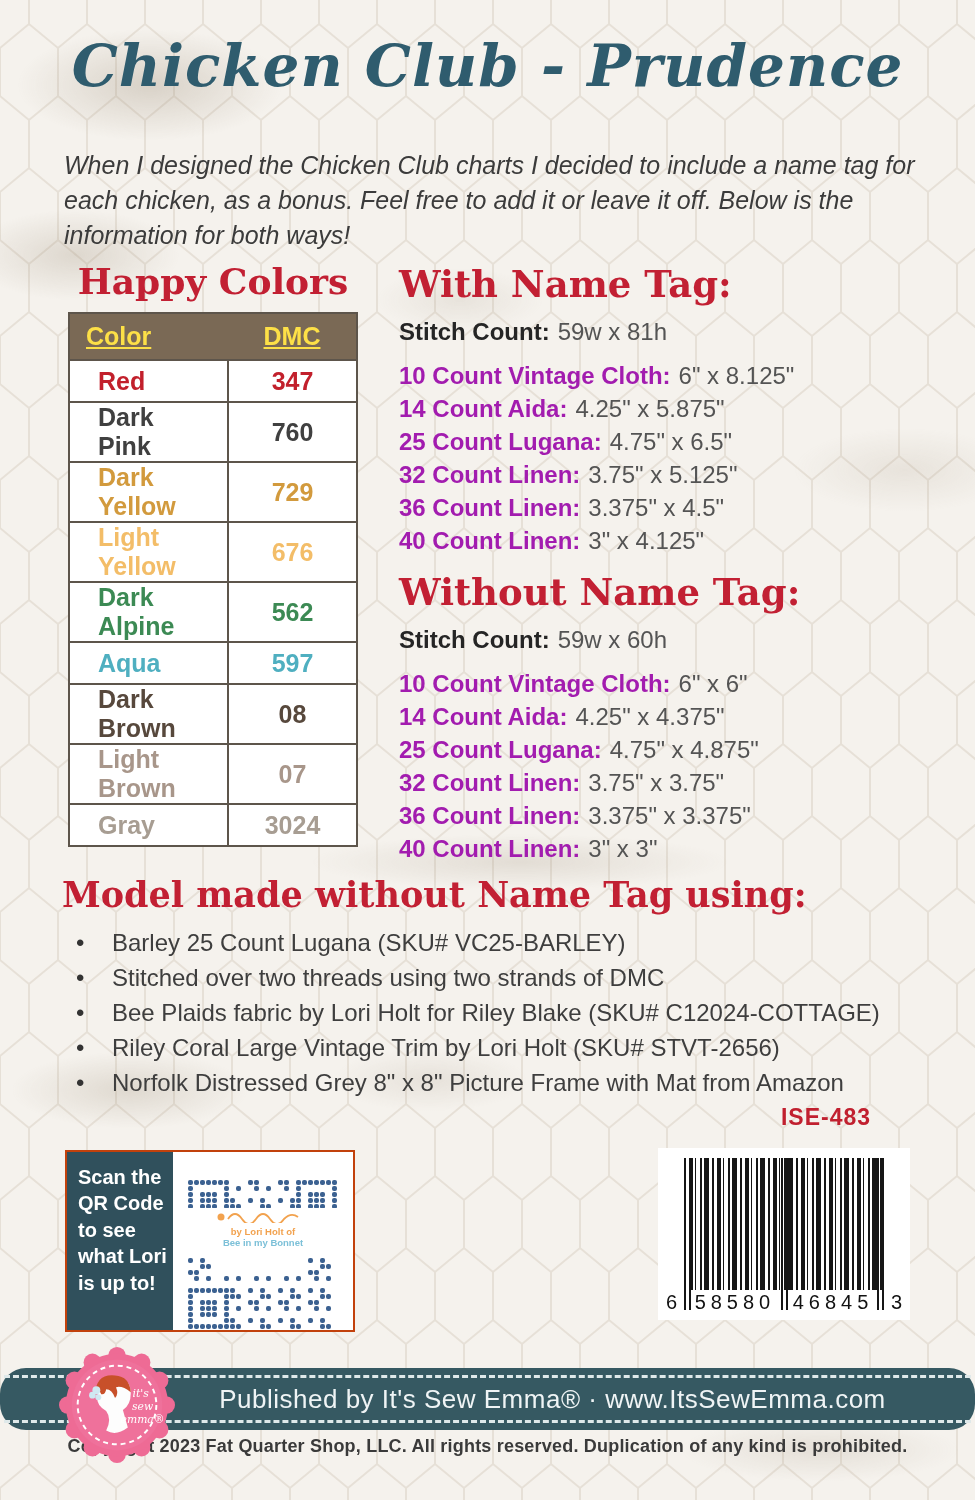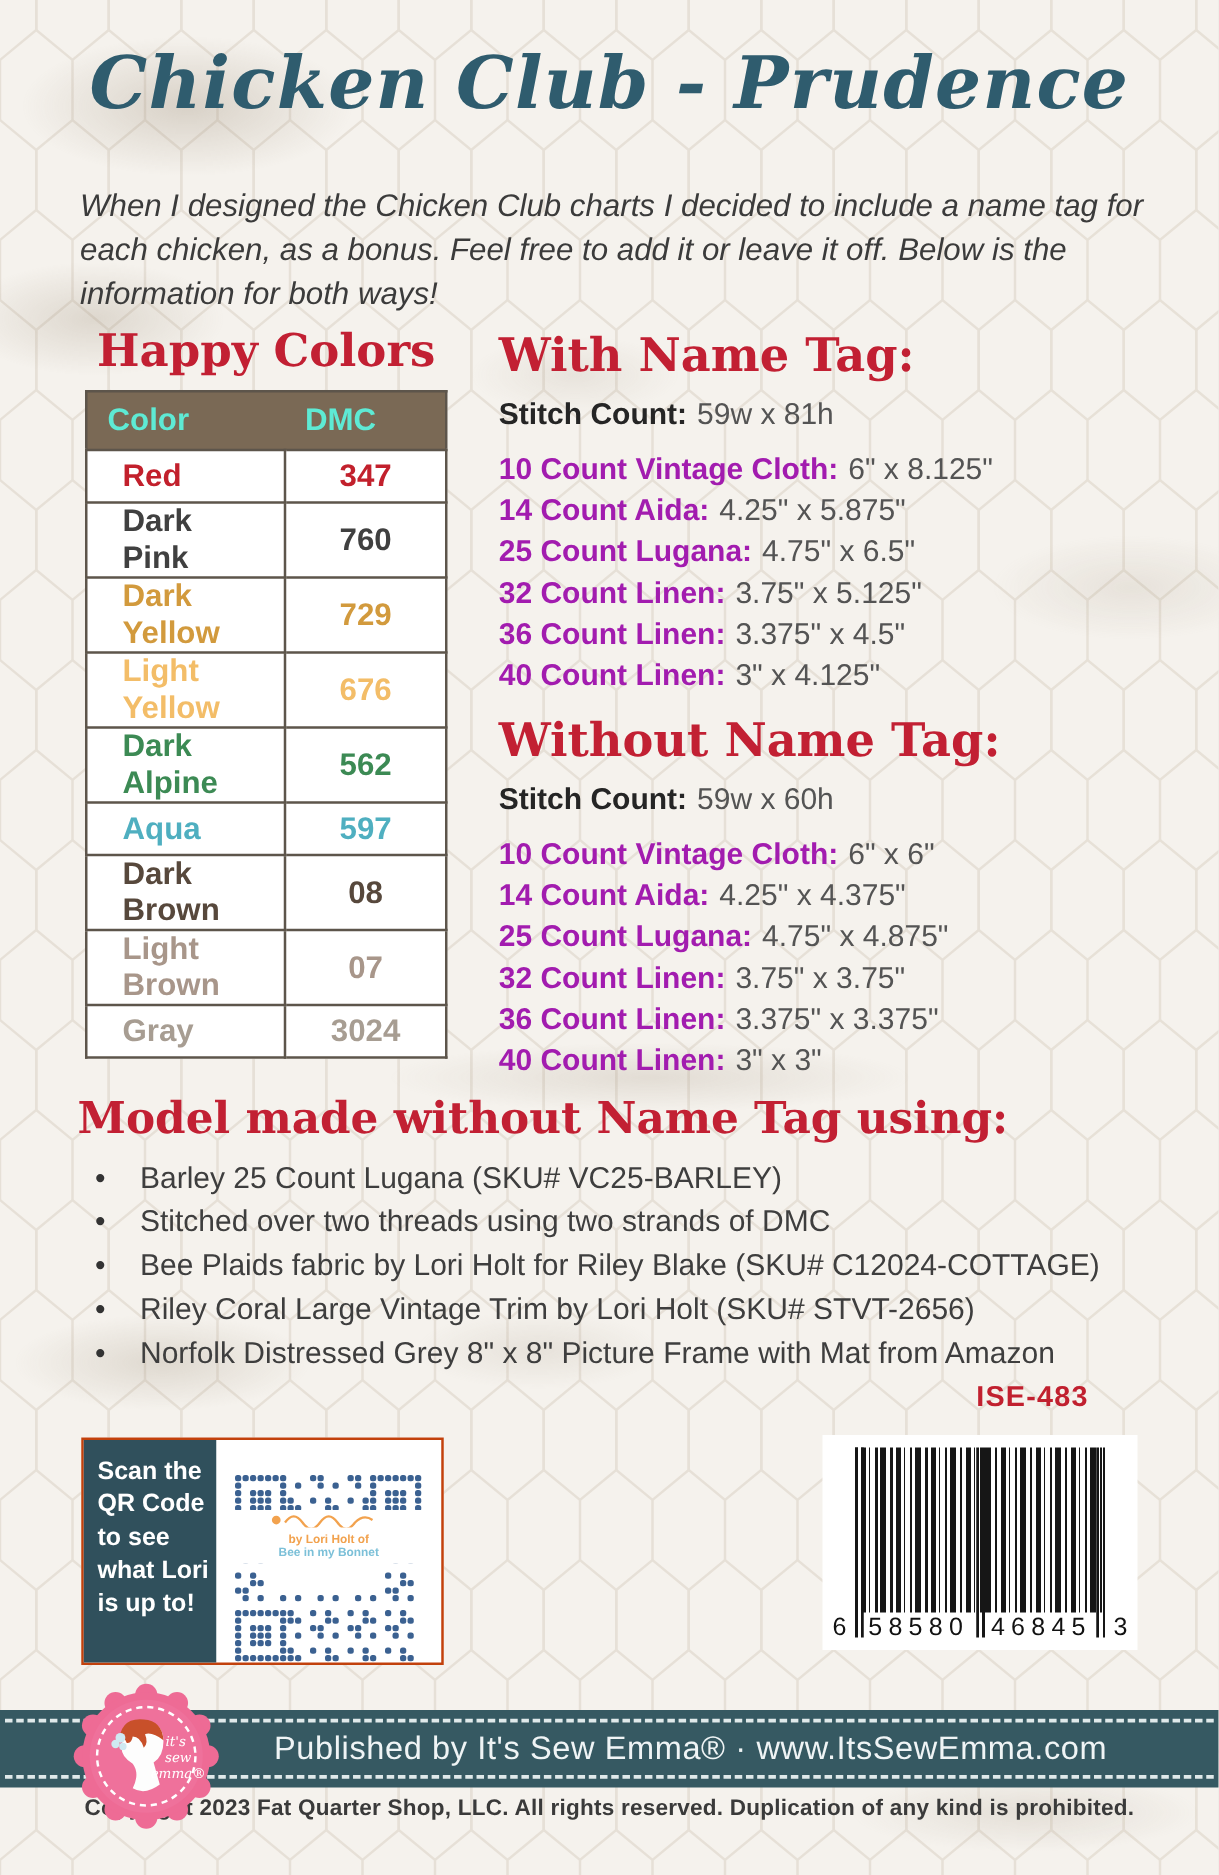--- a/index.html
+++ b/index.html
@@ -17,23 +17,23 @@
     radial-gradient(ellipse 200px 45px at 820px 1450px, rgba(160,145,125,.35), transparent 70%);}
   .title{position:absolute;top:32px;left:0;width:100%;margin:0;text-align:center;
          font-family:"DejaVu Serif",serif;font-style:italic;font-weight:bold;
          font-size:58px;color:#2f5c6e;letter-spacing:1px;}
   .intro{position:absolute;top:148px;left:64px;width:862px;margin:0;font-style:italic;
          font-size:25px;line-height:1.4;color:#3b3b3b;}
   .red-heading{font-family:"DejaVu Serif",serif;font-weight:bold;color:#c22033;margin:0;}
   .happy-title{position:absolute;top:260px;left:68px;width:290px;text-align:center;font-size:36px;}
   table.dmc{position:absolute;top:312px;left:68px;width:290px;border-collapse:collapse;
             background:#fff;}
-  table.dmc th{background:#7a6955;color:#5eead4;font-size:25px;height:45px;padding:0 16px;}
+  table.dmc th{background:#7a6955;color:#fde047;font-size:25px;height:45px;padding:0 16px;text-decoration:underline;}
   table.dmc th:first-child{text-align:left;}
-  table.dmc th:last-child{text-align:left;width:96px;}
+  table.dmc th:last-child{text-align:center;width:96px;}
   table.dmc td{border:2px solid #5d554b;height:40px;font-size:25px;font-weight:bold;padding:0 28px;}
   table.dmc td:last-child{text-align:center;padding:0 4px;}
   table.dmc{border:2px solid #5d554b;}
   .tag-section{position:absolute;left:399px;width:540px;}
   .tag-section h2{font-size:37px;}
   .stitch-line{margin:12px 0 0;font-size:24px;color:#545454;}
   .stitch-line b{color:#252525;margin-right:8px;}
   .sizes{margin-top:16px;display:flex;flex-direction:column;gap:5px;font-size:24px;color:#545454;}
   .sizes b{color:#a21caf;margin-right:8px;text-align:right;}
   .model{position:absolute;left:62px;top:874px;width:890px;}
@@ -57,21 +57,21 @@
   .bars{position:absolute;left:26px;top:10px;width:200px;height:132px;background:
     repeating-linear-gradient(90deg,#161616 0 2px,transparent 2px 5px,#161616 5px 9px,
     transparent 9px 11px,#161616 11px 12px,transparent 12px 16px,#161616 16px 18px,
     transparent 18px 20px,#161616 20px 25px,transparent 25px 28px);}
   .guard{position:absolute;top:10px;width:7px;height:152px;background:
          linear-gradient(90deg,#161616 0 2px,transparent 2px 5px,#161616 5px 7px,transparent 7px);}
   .guard.g1{left:26px}.guard.g2{left:123px}.guard.g3{left:219px}
   .nums{position:absolute;left:8px;bottom:6px;width:236px;display:flex;
         justify-content:space-between;align-items:flex-end;font-size:20px;color:#111;}
   .nums .grp{letter-spacing:5px;}
-  .band{position:absolute;left:0;top:1368px;width:975px;height:62px;background:#365962;}
+  .band{position:absolute;left:0;top:1368px;width:975px;height:62px;background:#365962;border-radius:26px;}
   .band::before,.band::after{content:"";position:absolute;left:4px;right:4px;
         border-top:3px dashed #dfe9ea;}
   .band::before{top:7px}.band::after{bottom:7px}
   .pub{position:absolute;top:50%;left:0;transform:translateY(-50%);width:100%;text-align:center;
        padding-left:130px;box-sizing:border-box;color:#eff4f5;font-size:26px;letter-spacing:.5px;}
   .logo{position:absolute;left:58px;top:1346px;z-index:3;}
   .copyright{position:absolute;top:1436px;left:0;width:100%;text-align:center;font-size:18px;
              font-weight:bold;color:#3a3a3a;letter-spacing:.2px;}
 </style>
 </head>

